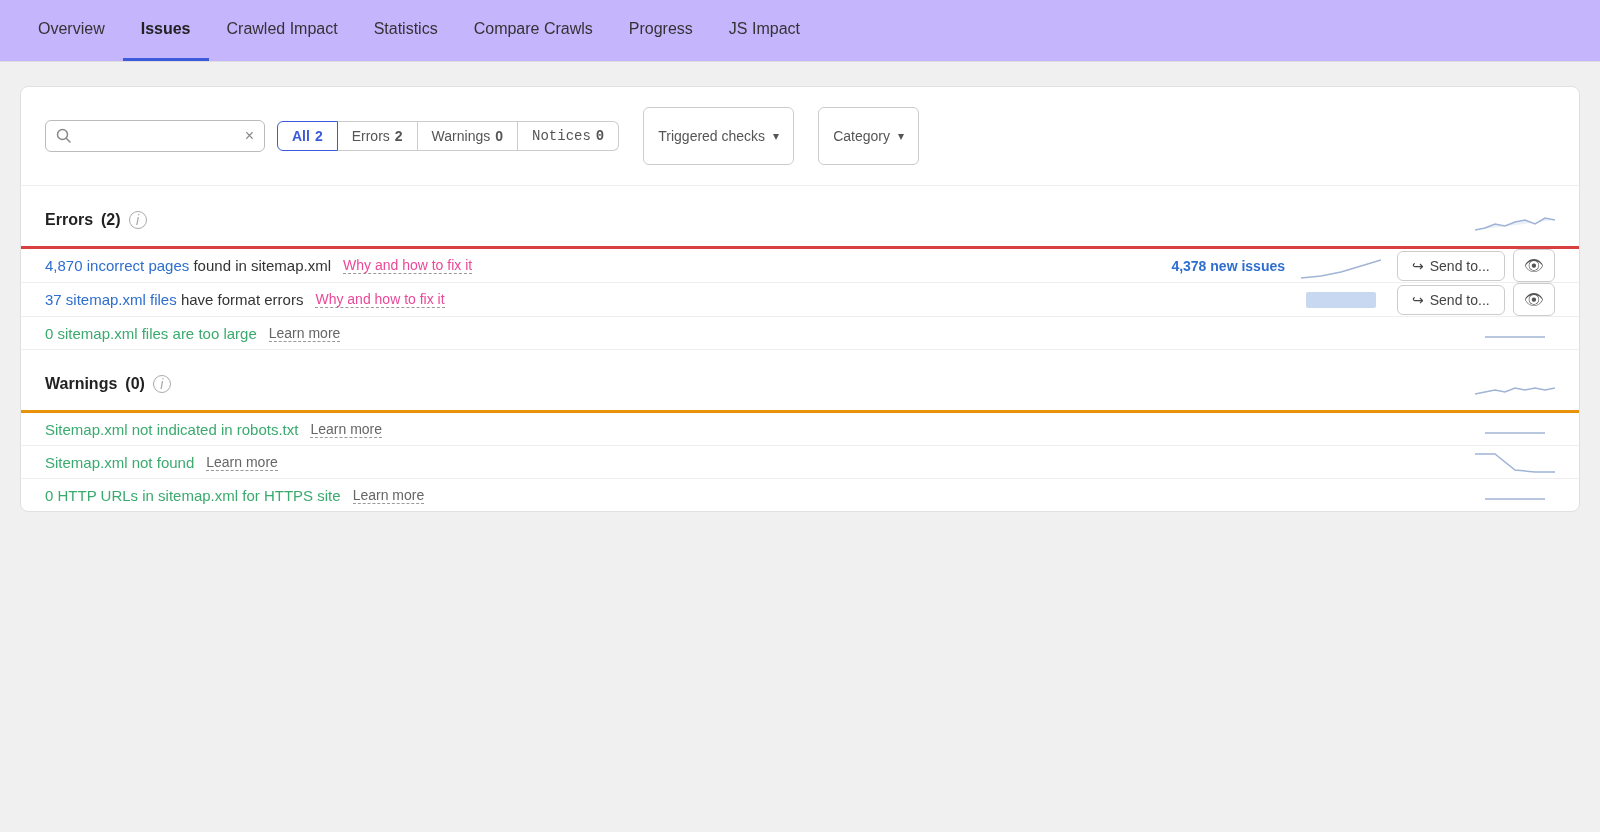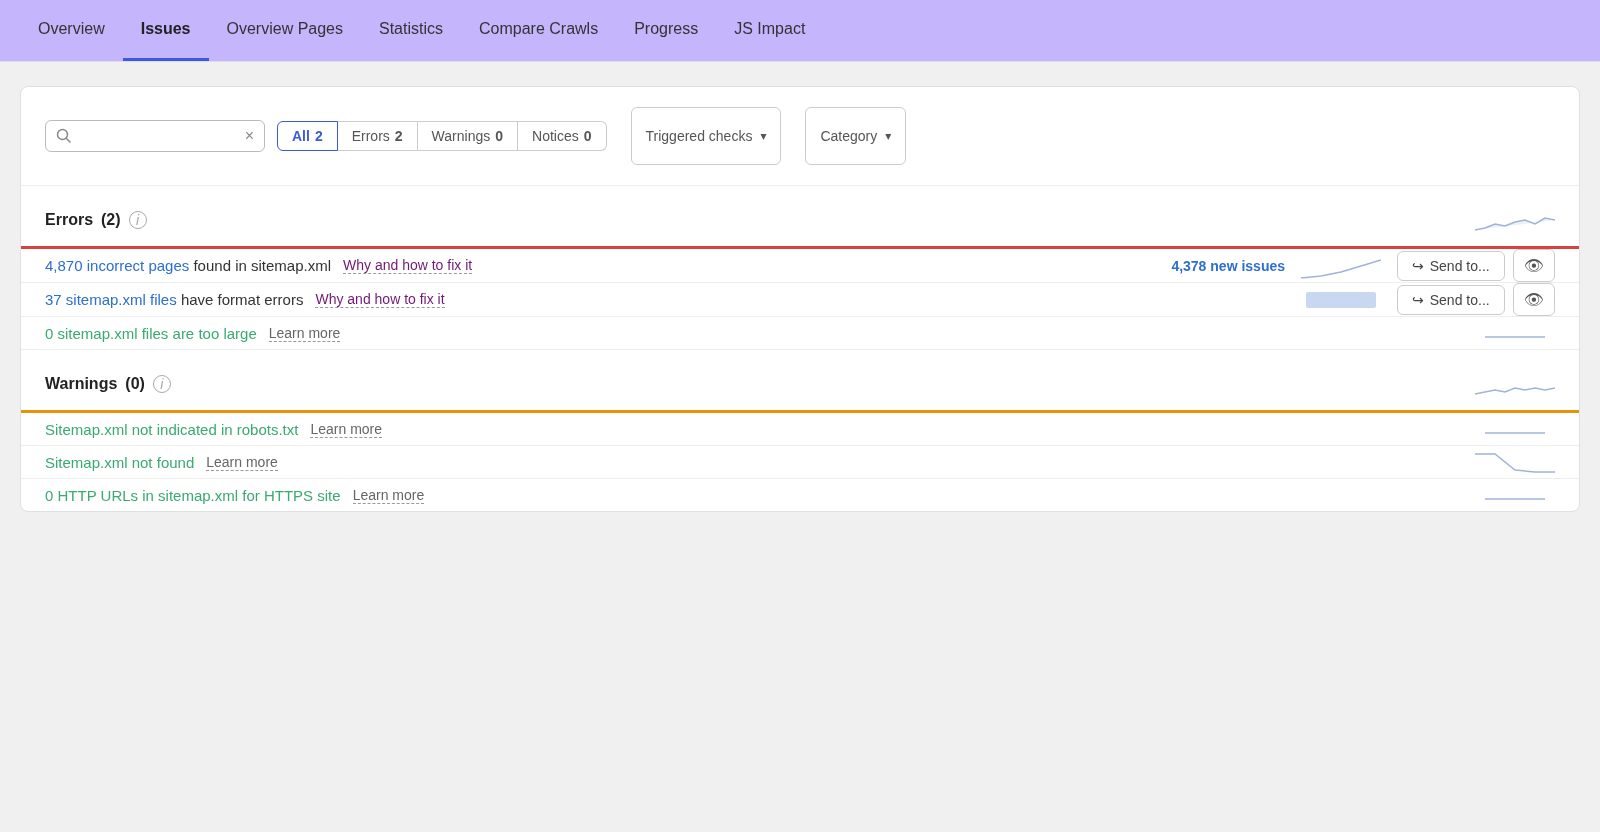--- a/index.html
+++ b/index.html
@@ -93,21 +93,21 @@
       border: 1px solid #ccc;
       background: #fff;
       cursor: pointer;
       font-size: 14px;
       color: #555;
       display: flex;
       align-items: center;
       gap: 5px;
     }
     .filter-tab:first-child { border-radius: 6px 0 0 6px; }
-    .filter-tab:last-child { border-radius: 0 6px 6px 0; }
+    .filter-tab:last-child { border-radius: 0 6px 6px 0; font-family: Liberation Mono, monospace; }
     .filter-tab + .filter-tab { border-left: none; }
     .filter-tab.active {
       border-color: #3b5bdb;
       color: #3b5bdb;
       font-weight: 600;
     }
     .filter-tab .count {
       font-weight: 700;
     }
 
@@ -196,21 +196,21 @@
       cursor: pointer;
     }
     .issue-normal {
       color: #333;
     }
     .issue-green {
       color: #3aaa6e;
     }
 
     .why-fix {
-      color: #701a75;
+      color: #ec4899;
       text-decoration: none;
       border-bottom: 1px dashed #999;
       cursor: pointer;
       font-size: 14px;
     }
     .learn-more {
       color: #666;
       text-decoration: none;
       border-bottom: 1px dashed #999;
       cursor: pointer;
@@ -265,21 +265,21 @@
 
     
     .warnings-section { margin-top: 0; }
   </style>
 </head>
 <body>
 
 <nav class="top-nav">
   <a>Overview</a>
   <a class="active">Issues</a>
-  <a>Overview Pages</a>
+  <a>Crawled Impact</a>
   <a>Statistics</a>
   <a>Compare Crawls</a>
   <a>Progress</a>
   <a>JS Impact</a>
 </nav>
 
 <div class="main">
   <div class="content-card">
 
     <div class="filter-bar">

